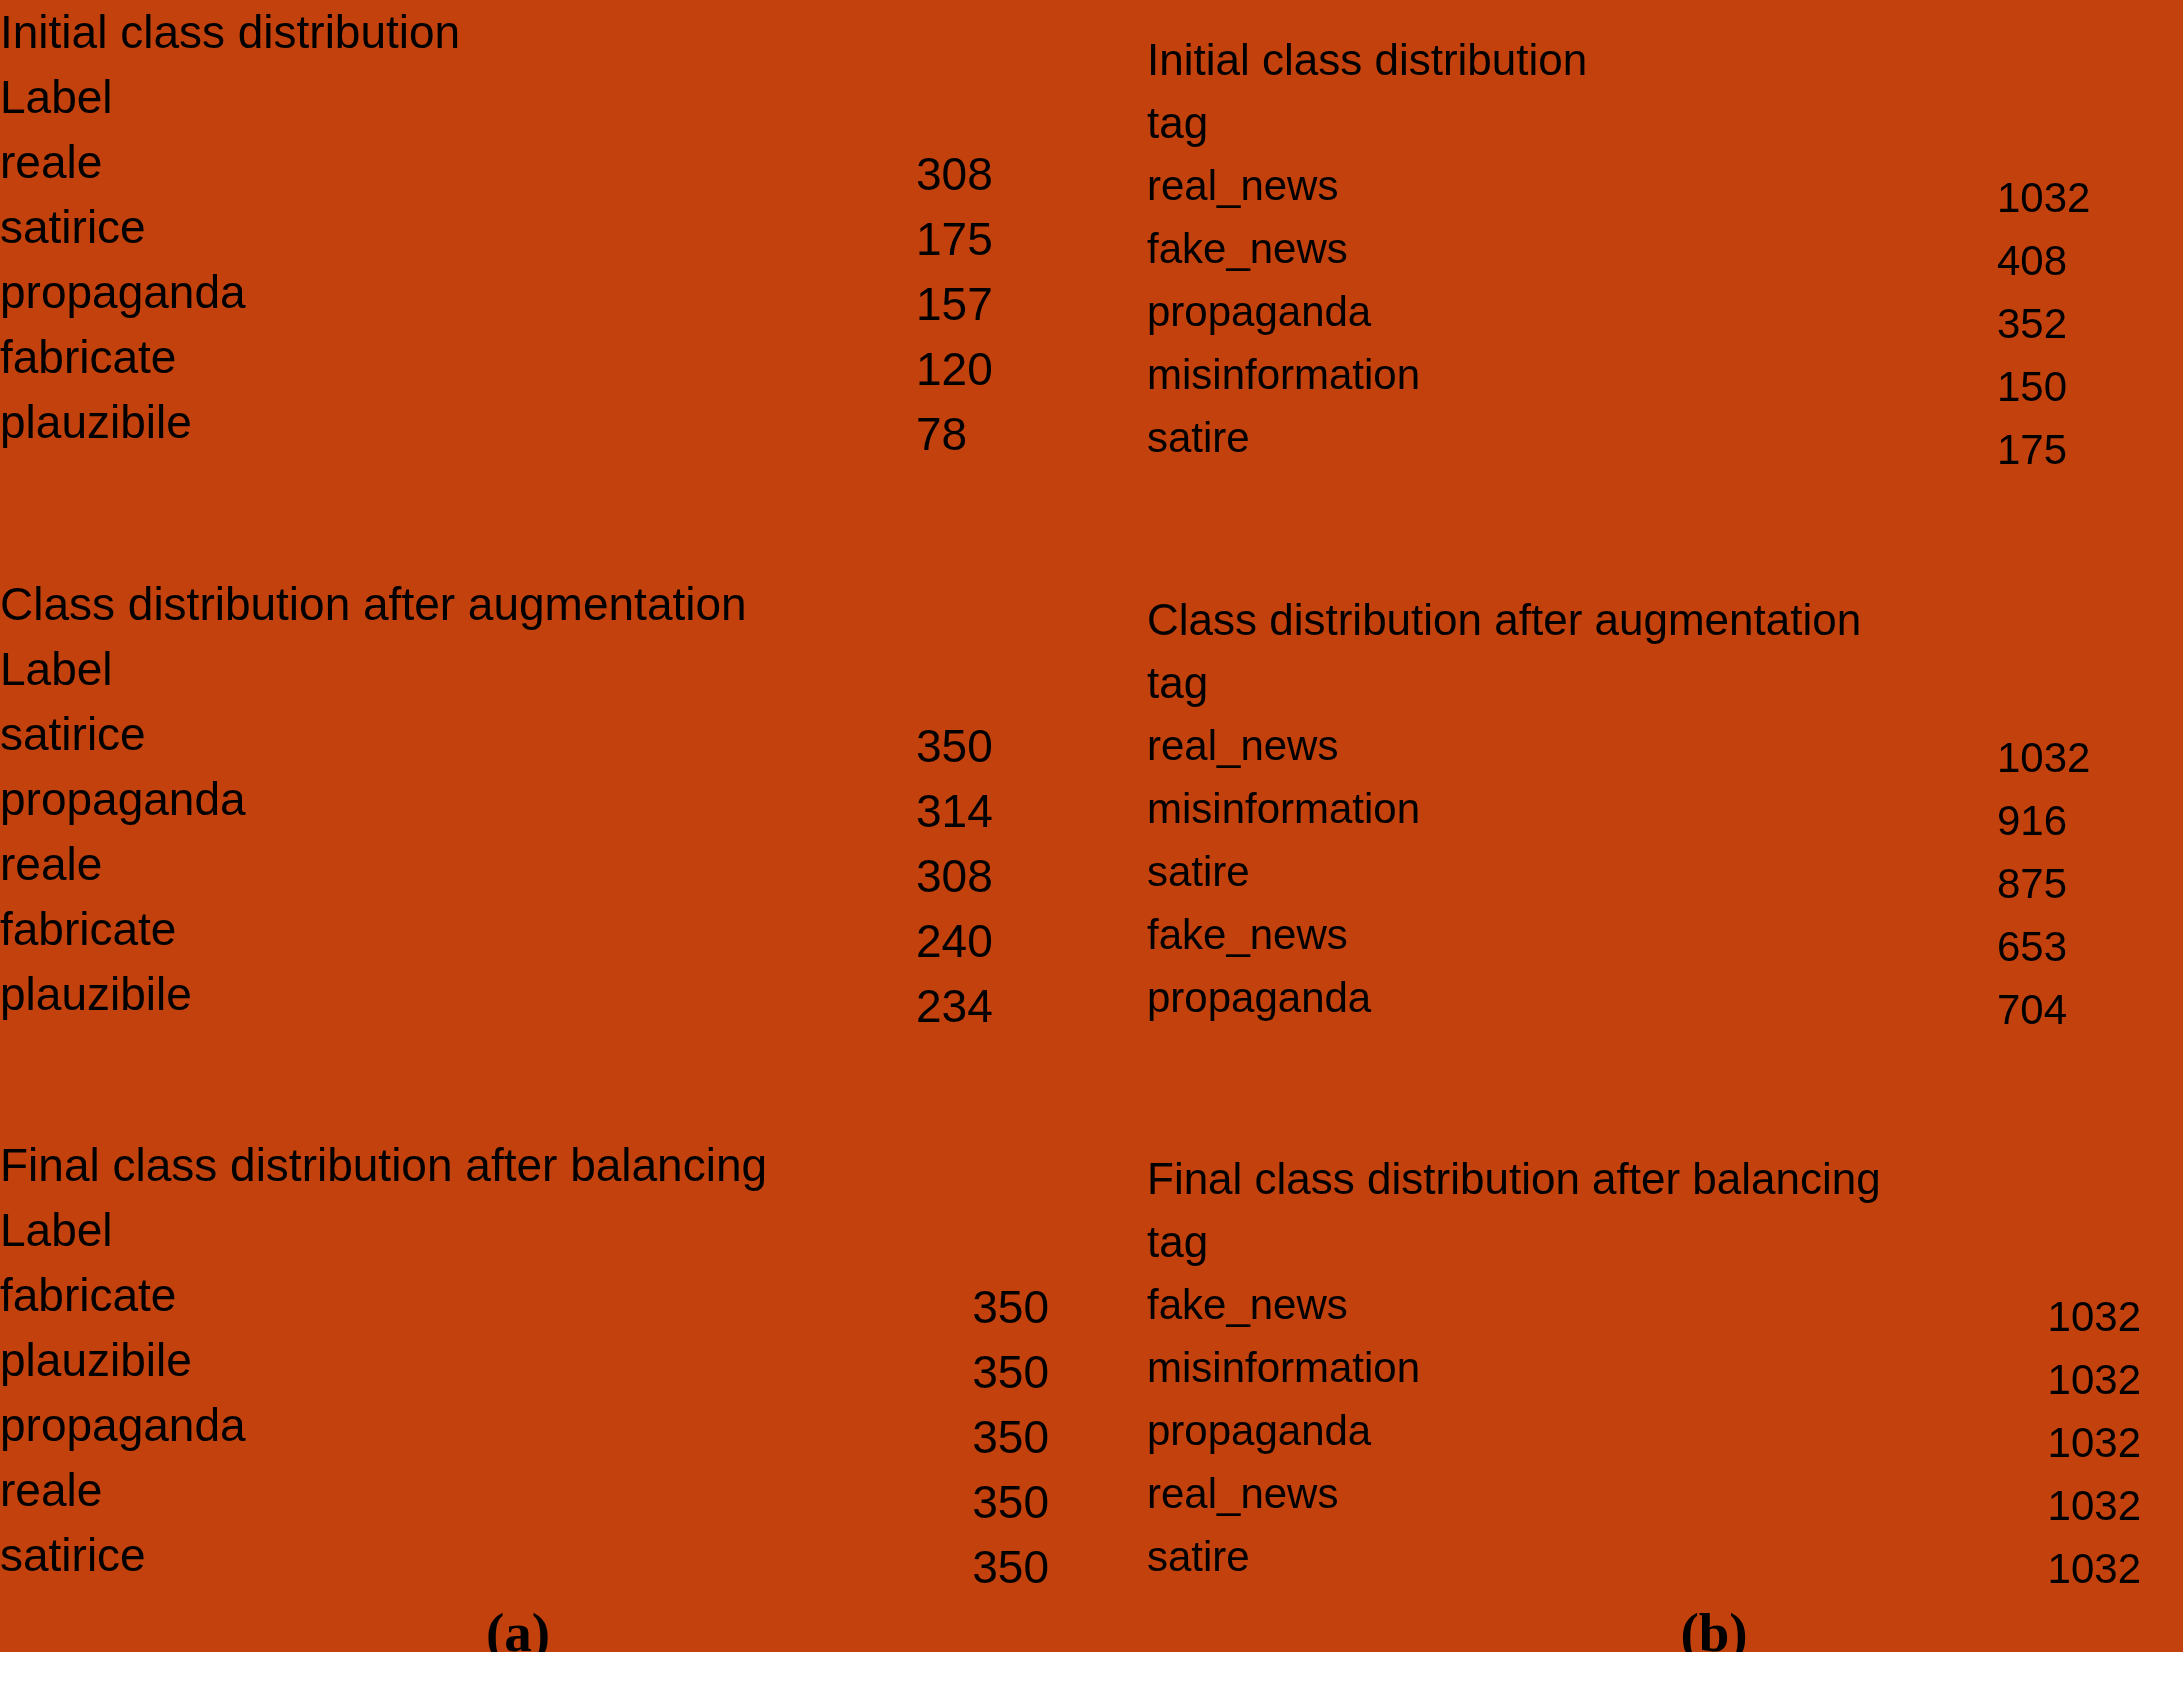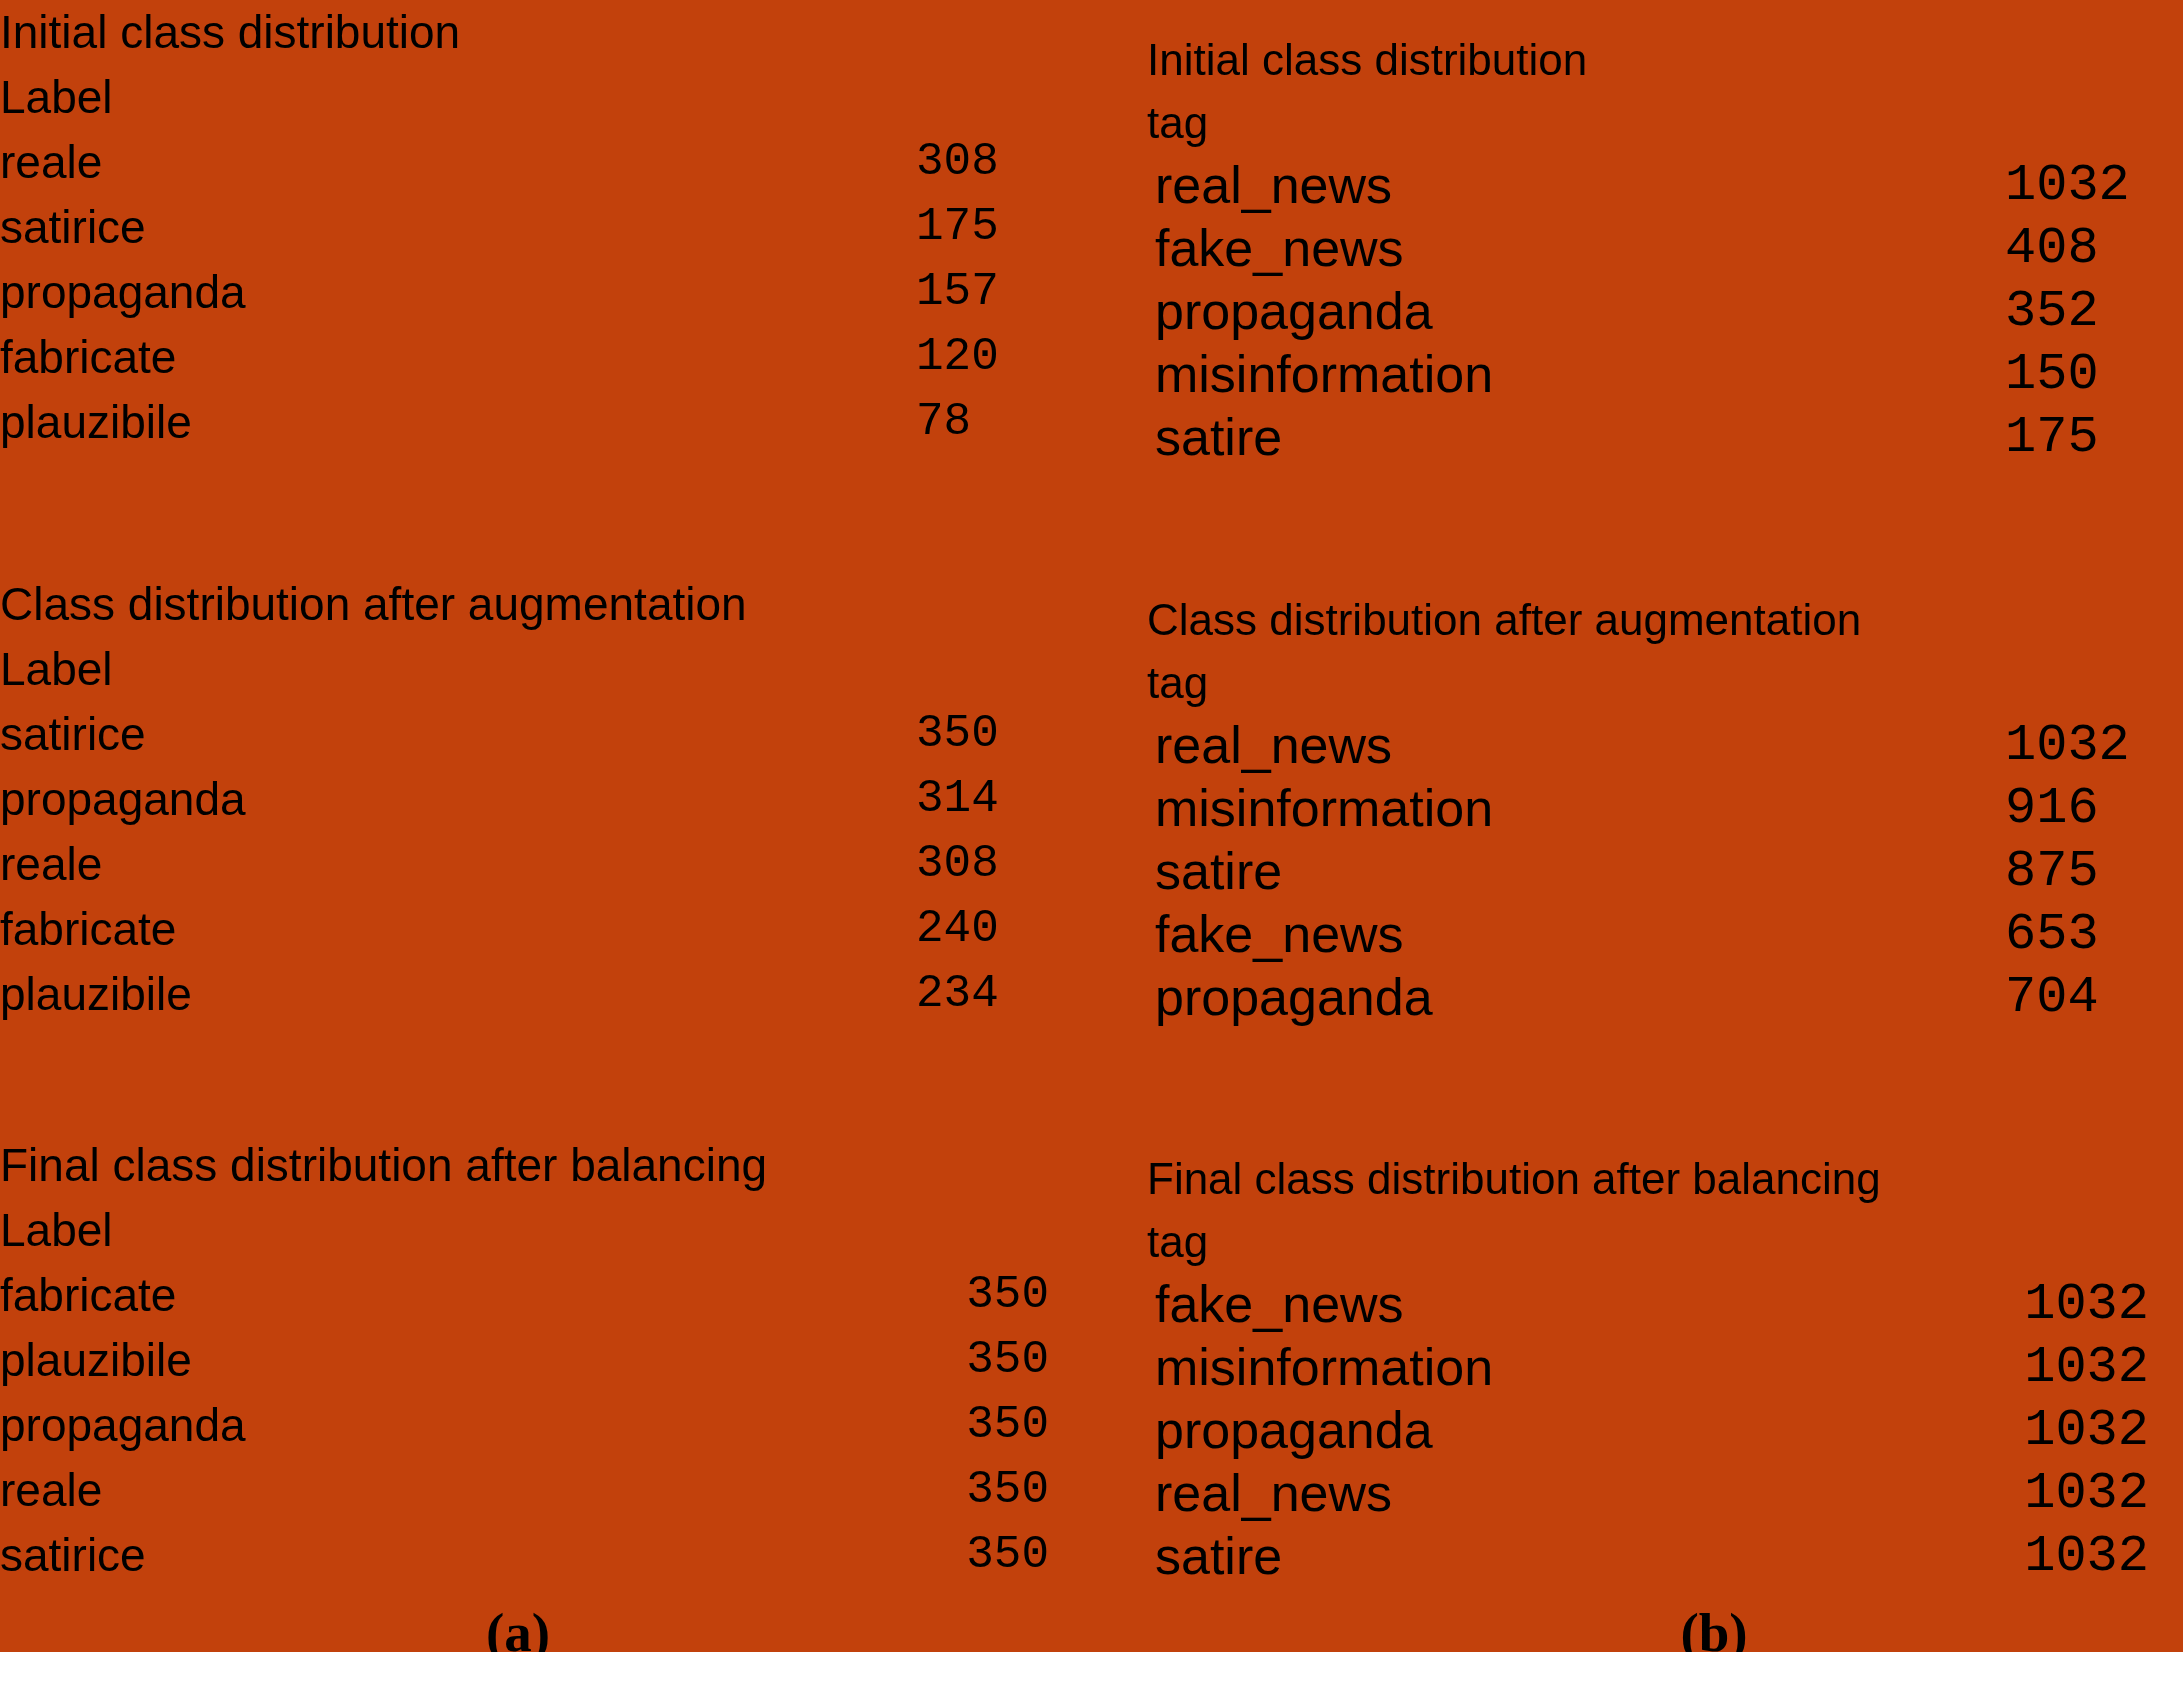--- a/index.html
+++ b/index.html
@@ -76,34 +76,32 @@
   .row {
     position: relative;
     height: 65px;
     line-height: 65px;
     font-size: 46px;
     white-space: nowrap;
   }
   .panel-b .row {
     height: 63px;
     line-height: 63px;
-    font-size: 52px;
-    margin-left: 8px;
+    font-size: 42px;
   }
 
   .row-label {
     display: inline-block;
     text-align: center;
   }
 
   
   .row-value {
     position: absolute;
-    top: 0;
-    font-family: Liberation Mono, monospace;
+    top: 12px;
   }
   .panel-a .block-1 .row-value,
   .panel-a .block-2 .row-value { left: 916px; text-align: left; }
 
   .panel-b .block-1 .row-value,
   .panel-b .block-2 .row-value { left: 850px; text-align: left; }
 
   
   .panel-a .block-3 .row-value { left: 797px; width: 252px; text-align: right; }
   .panel-b .block-3 .row-value { left: 742px; width: 252px; text-align: right; }

